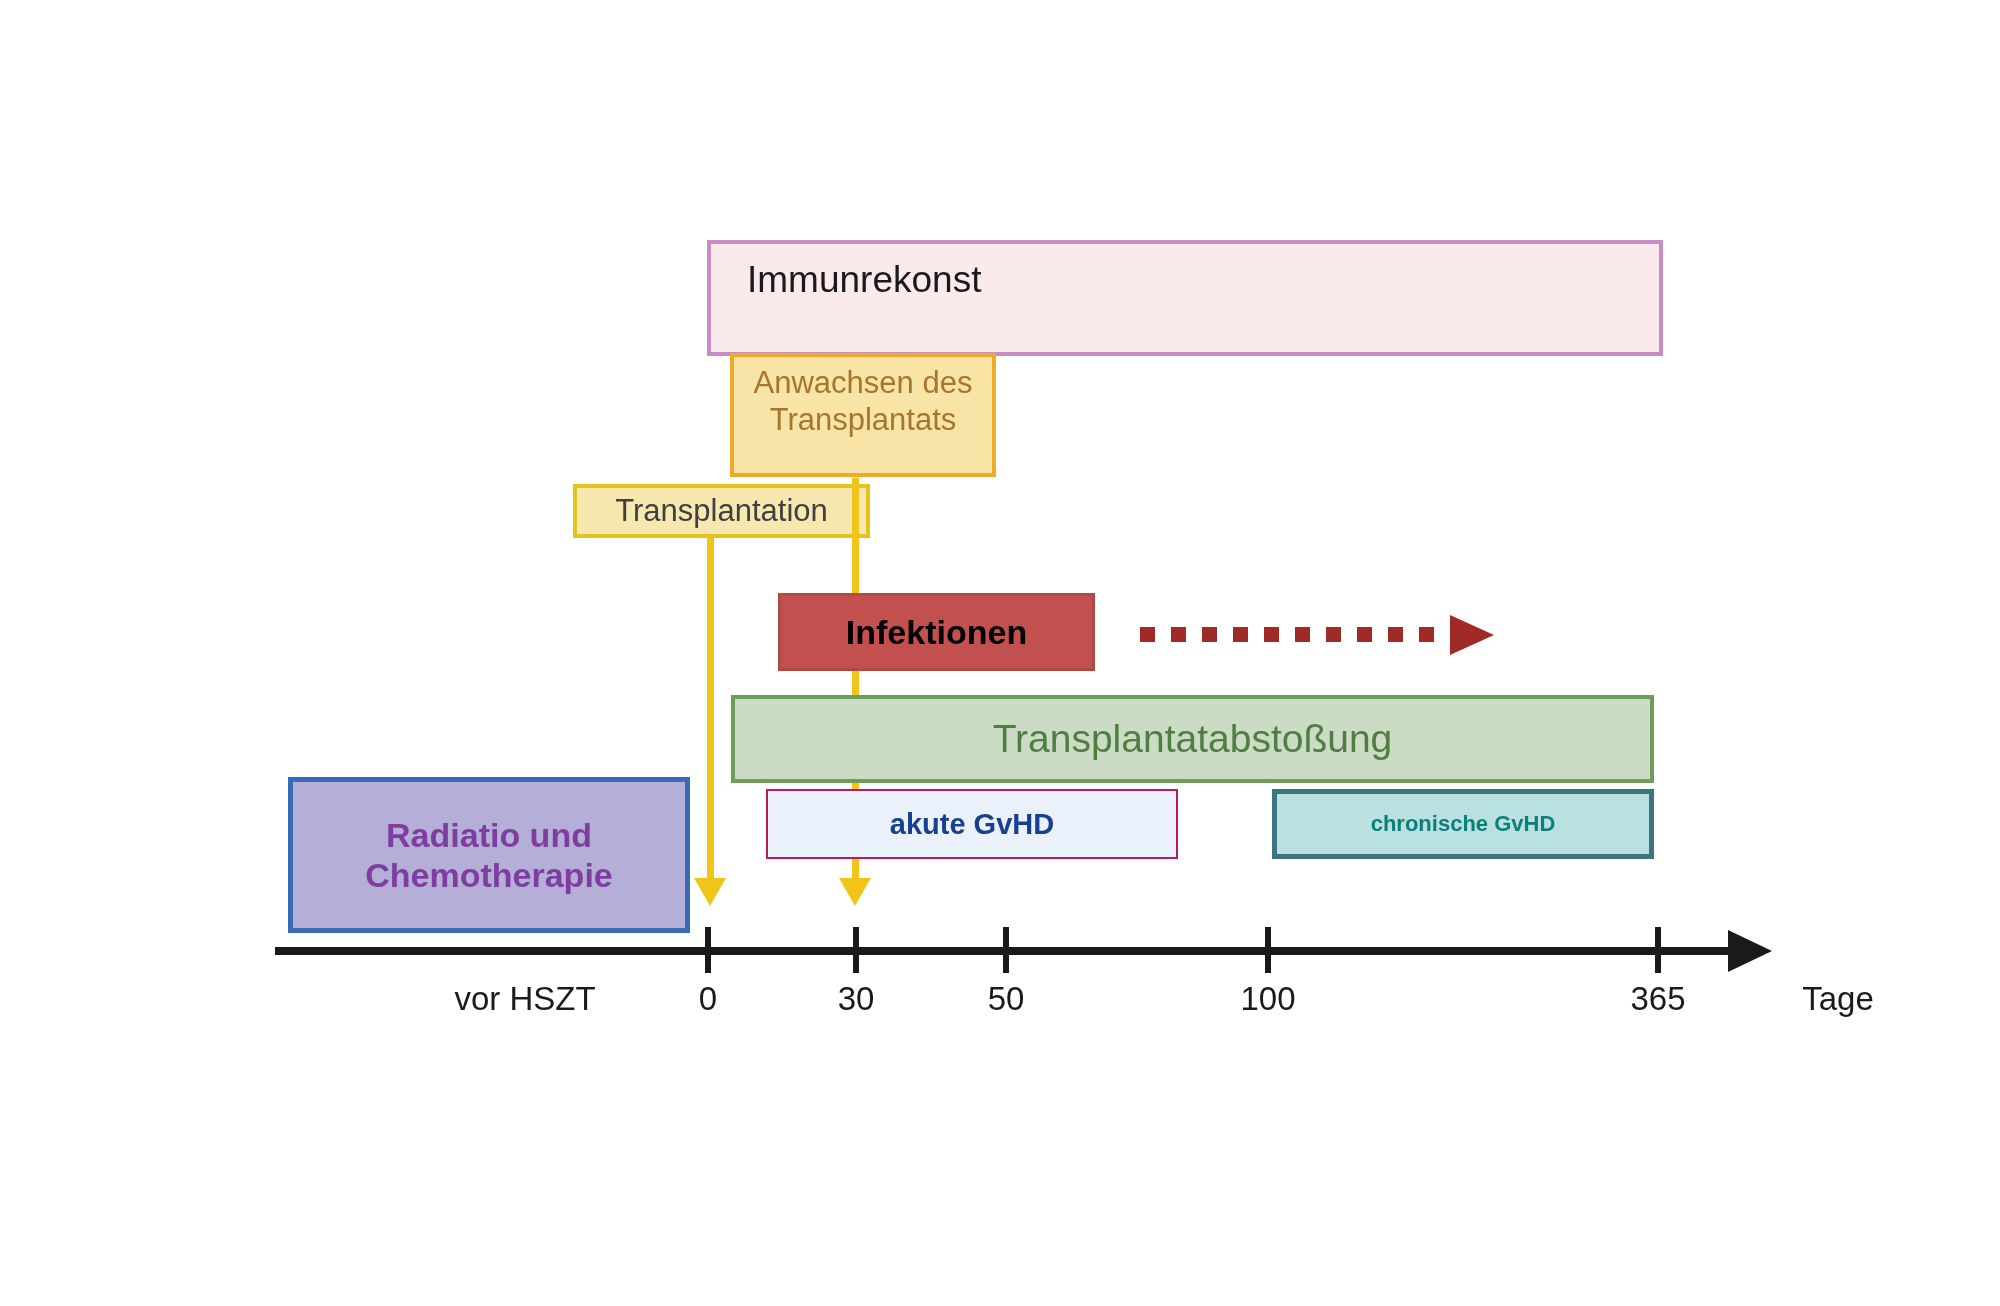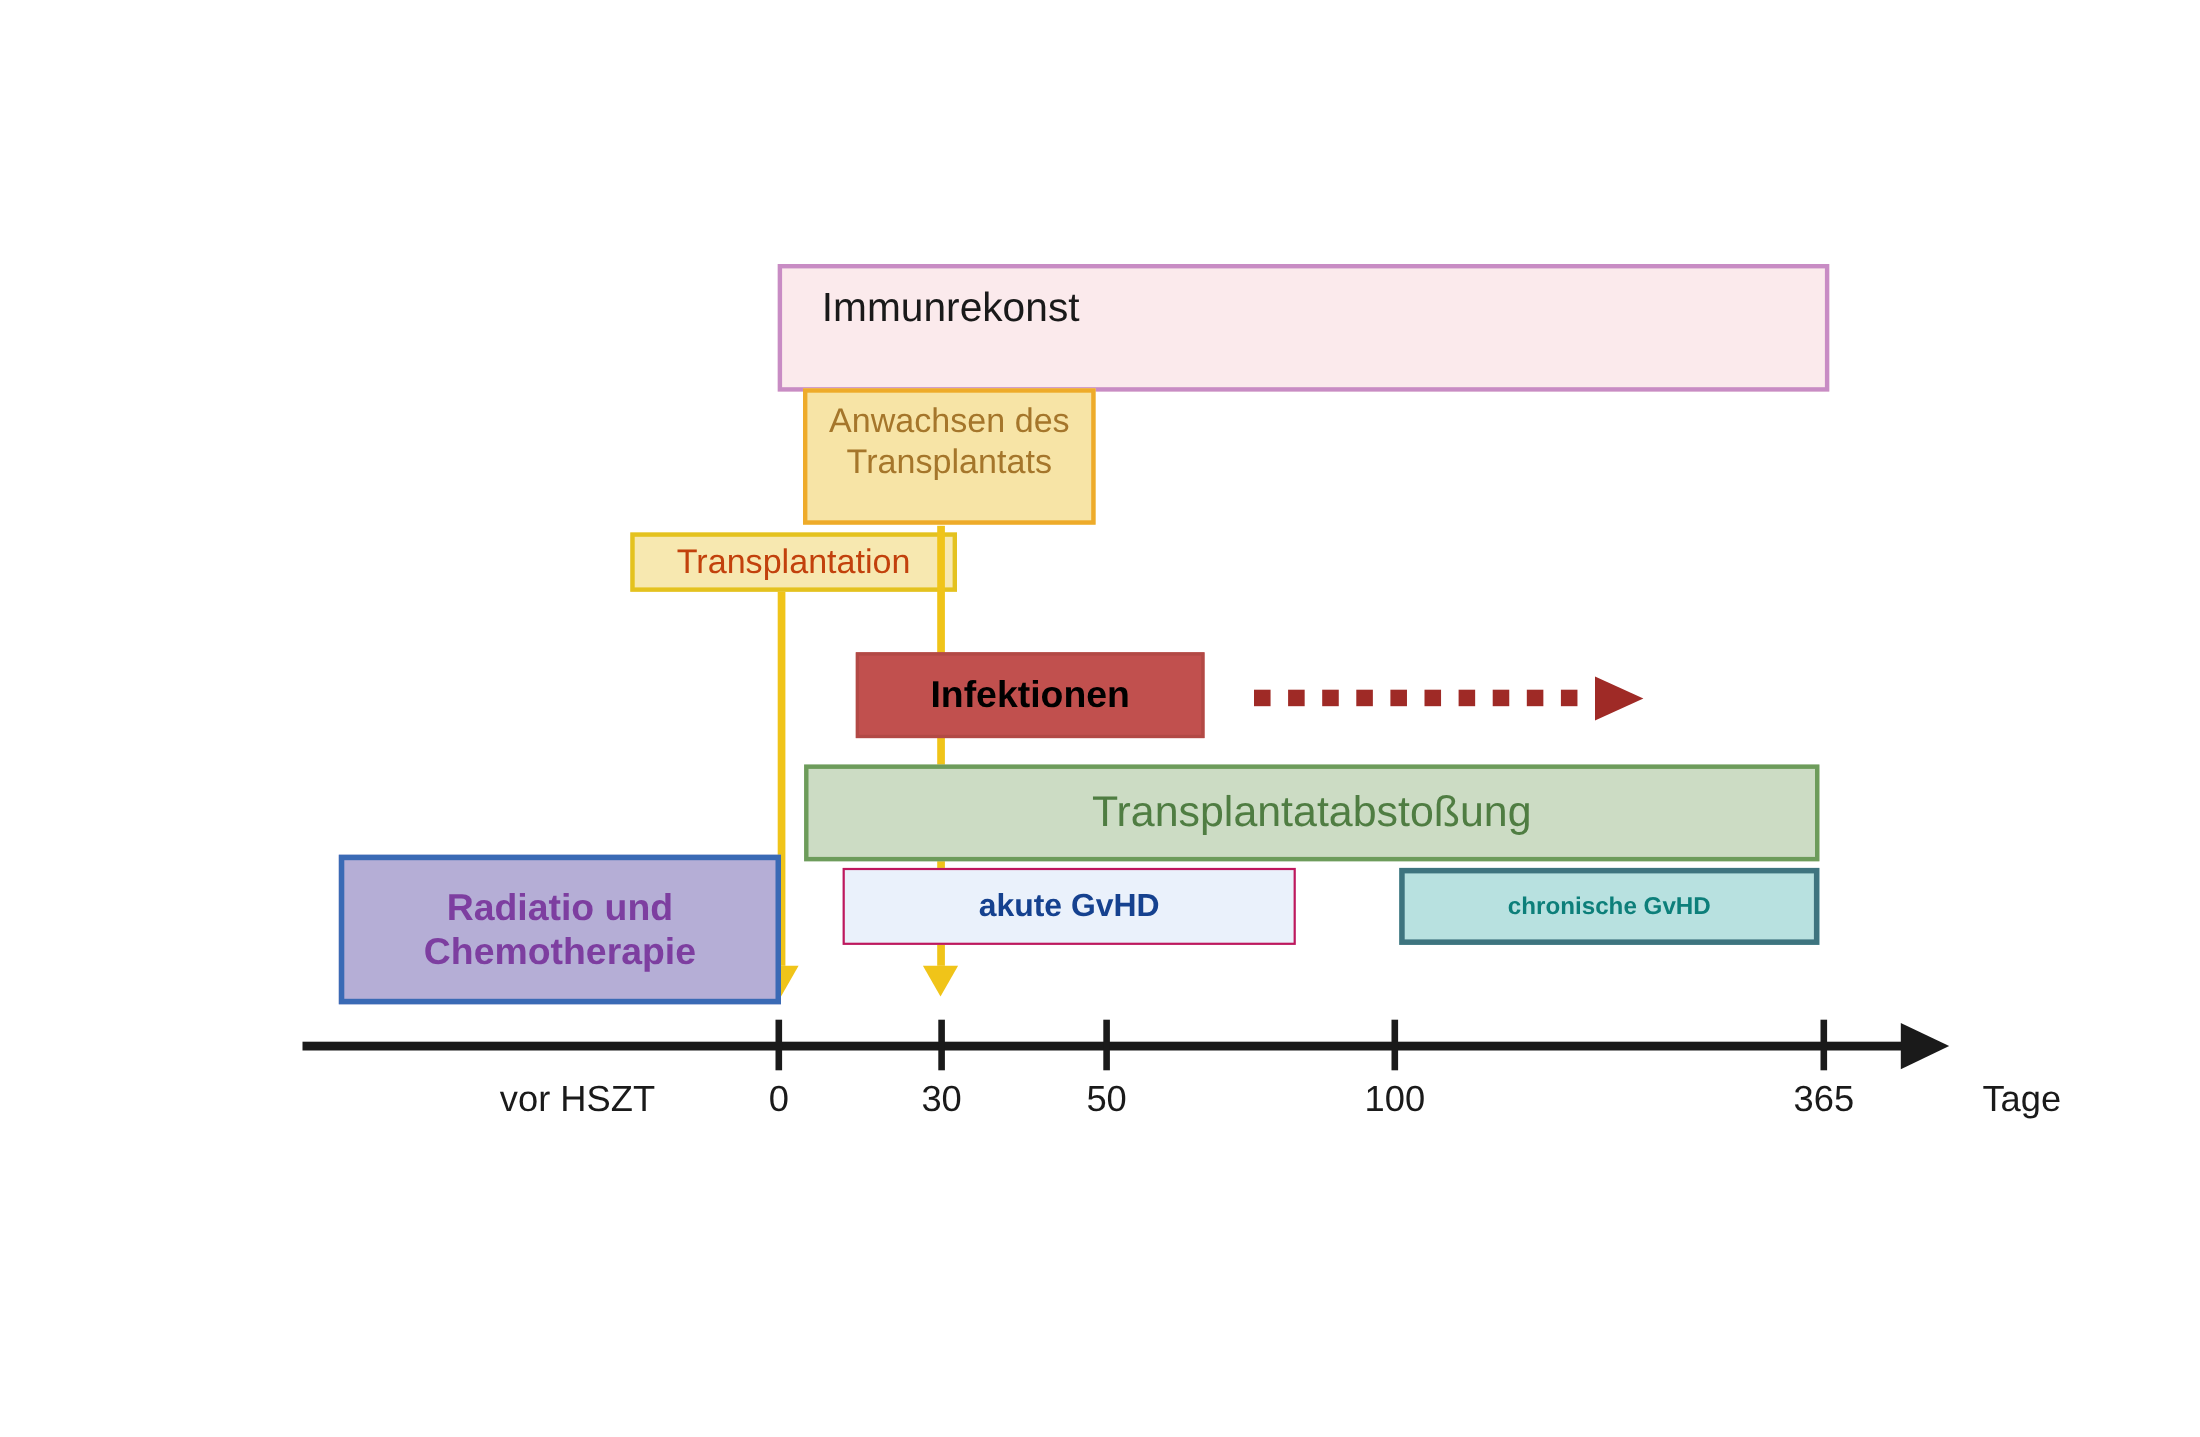--- a/index.html
+++ b/index.html
@@ -49,21 +49,21 @@
     color: #a5762b;
     padding-bottom: 26px;
   }
 
   
   #box-transplantation {
     left: 573px; top: 484px; width: 297px; height: 54px;
     background: #f7e8b0;
     border: 4px solid #e4c21f;
     font-size: 31px;
-    color: #c2410c;
+    color: #404040;
   }
 
   
   #box-infektionen {
     left: 778px; top: 593px; width: 317px; height: 78px;
     background: #c1504e;
     border: 3px solid #b24945;
     font-size: 34px;
     font-weight: bold;
     color: #000000;
@@ -93,27 +93,26 @@
     left: 1272px; top: 789px; width: 382px; height: 70px;
     background: #b8e1e0;
     border: 5px solid #3e747f;
     font-size: 22px;
     font-weight: bold;
     color: #0d7f7a;
   }
 
   
   #box-radiatio {
-    left: 288px; top: 777px; width: 402px; height: 136px;
+    left: 288px; top: 777px; width: 402px; height: 156px;
     background: #b5aed6;
     border: 5px solid #3a6ab5;
     font-size: 34px;
     font-weight: bold;
     color: #7d3ea0;
-    margin-left: 20px;
   }
 
   
   .yarrow {
     position: absolute;
   }
   .yarrow .shaft {
     position: absolute;
     left: 0;
     top: 0;

